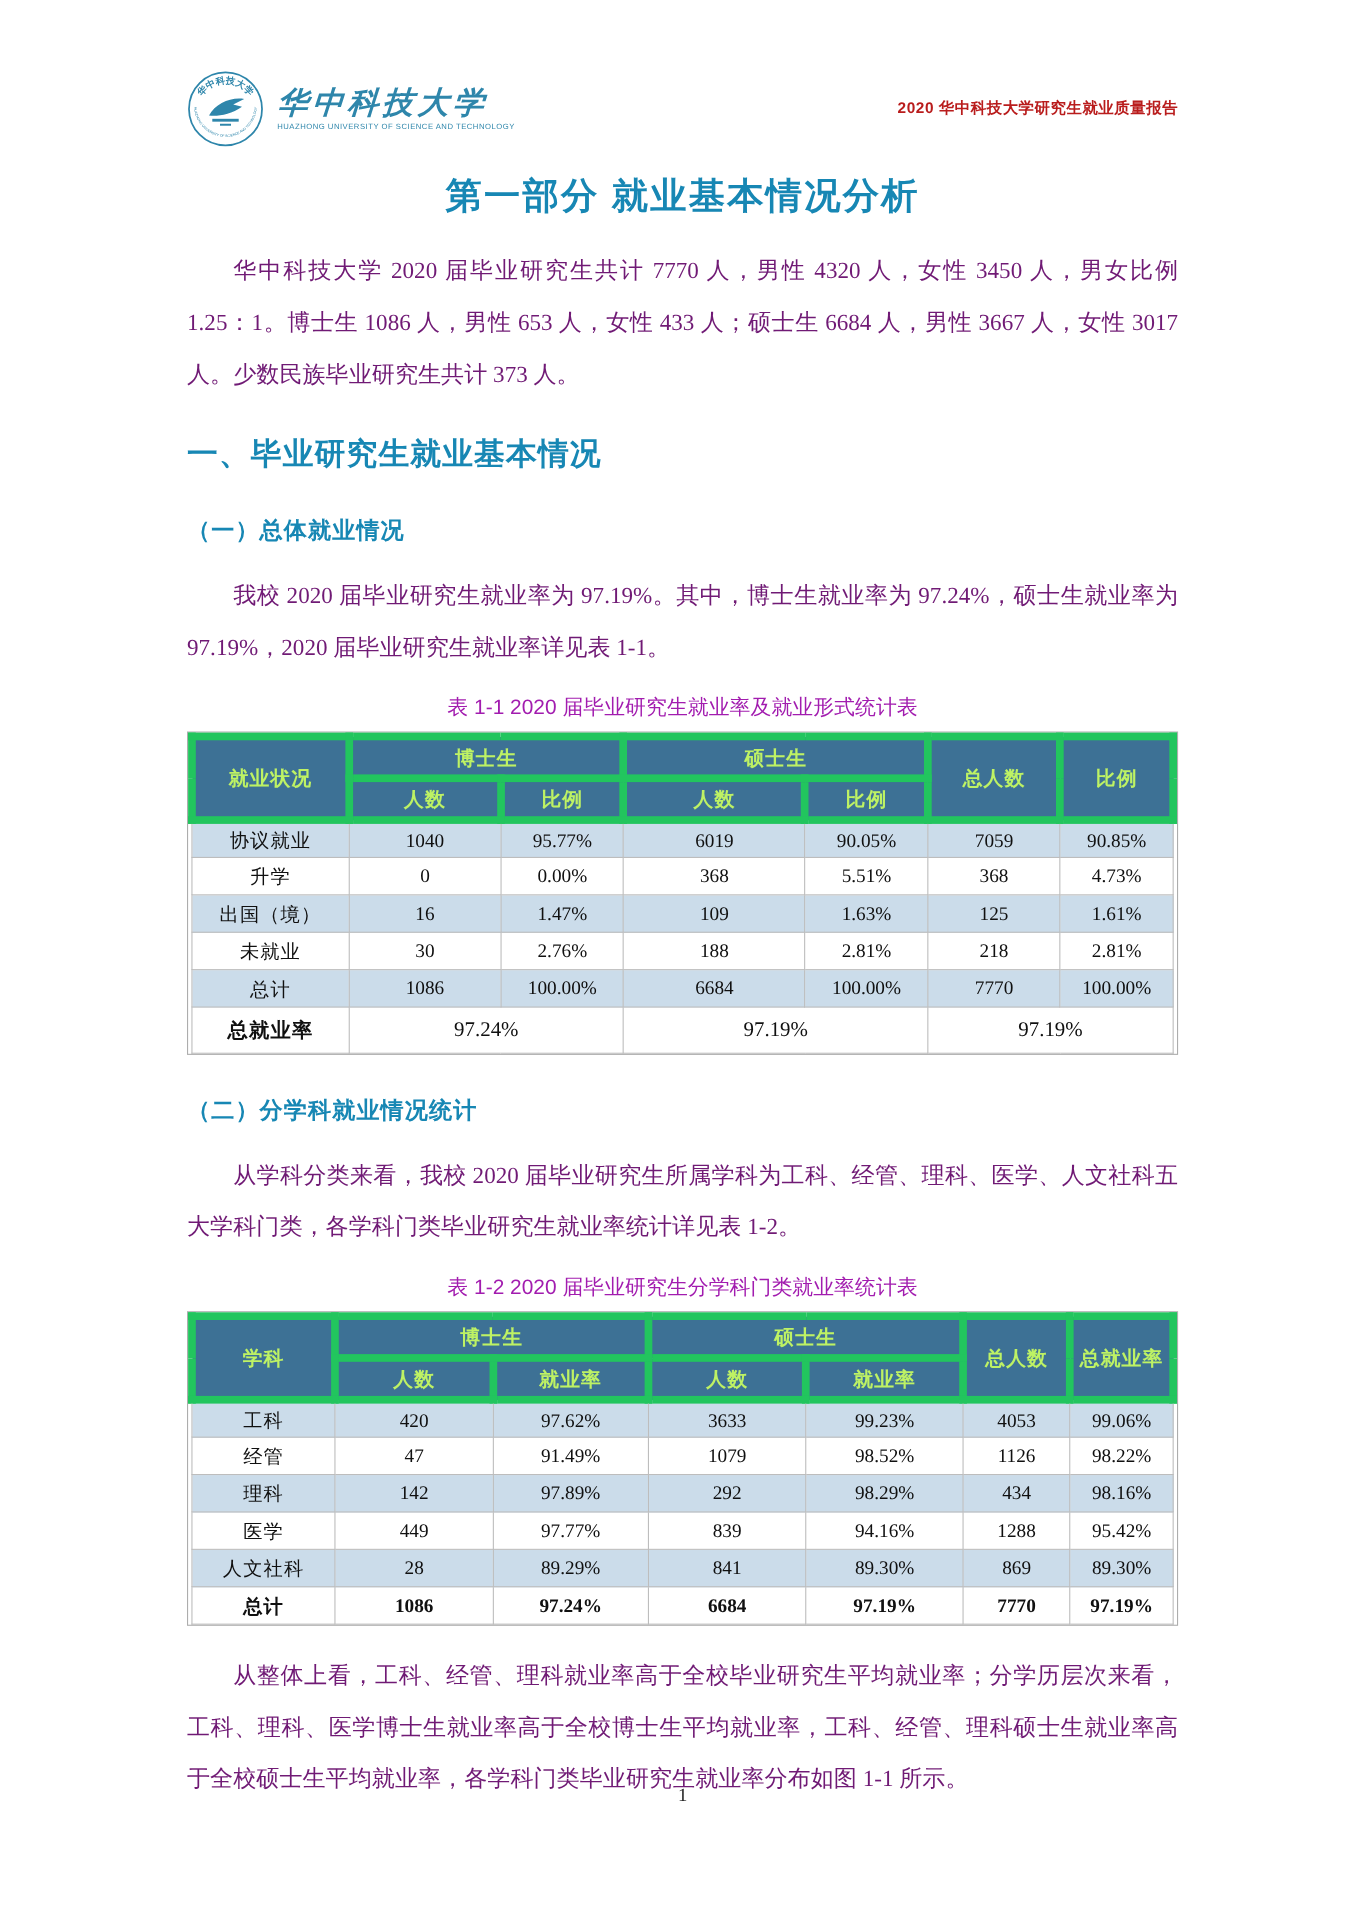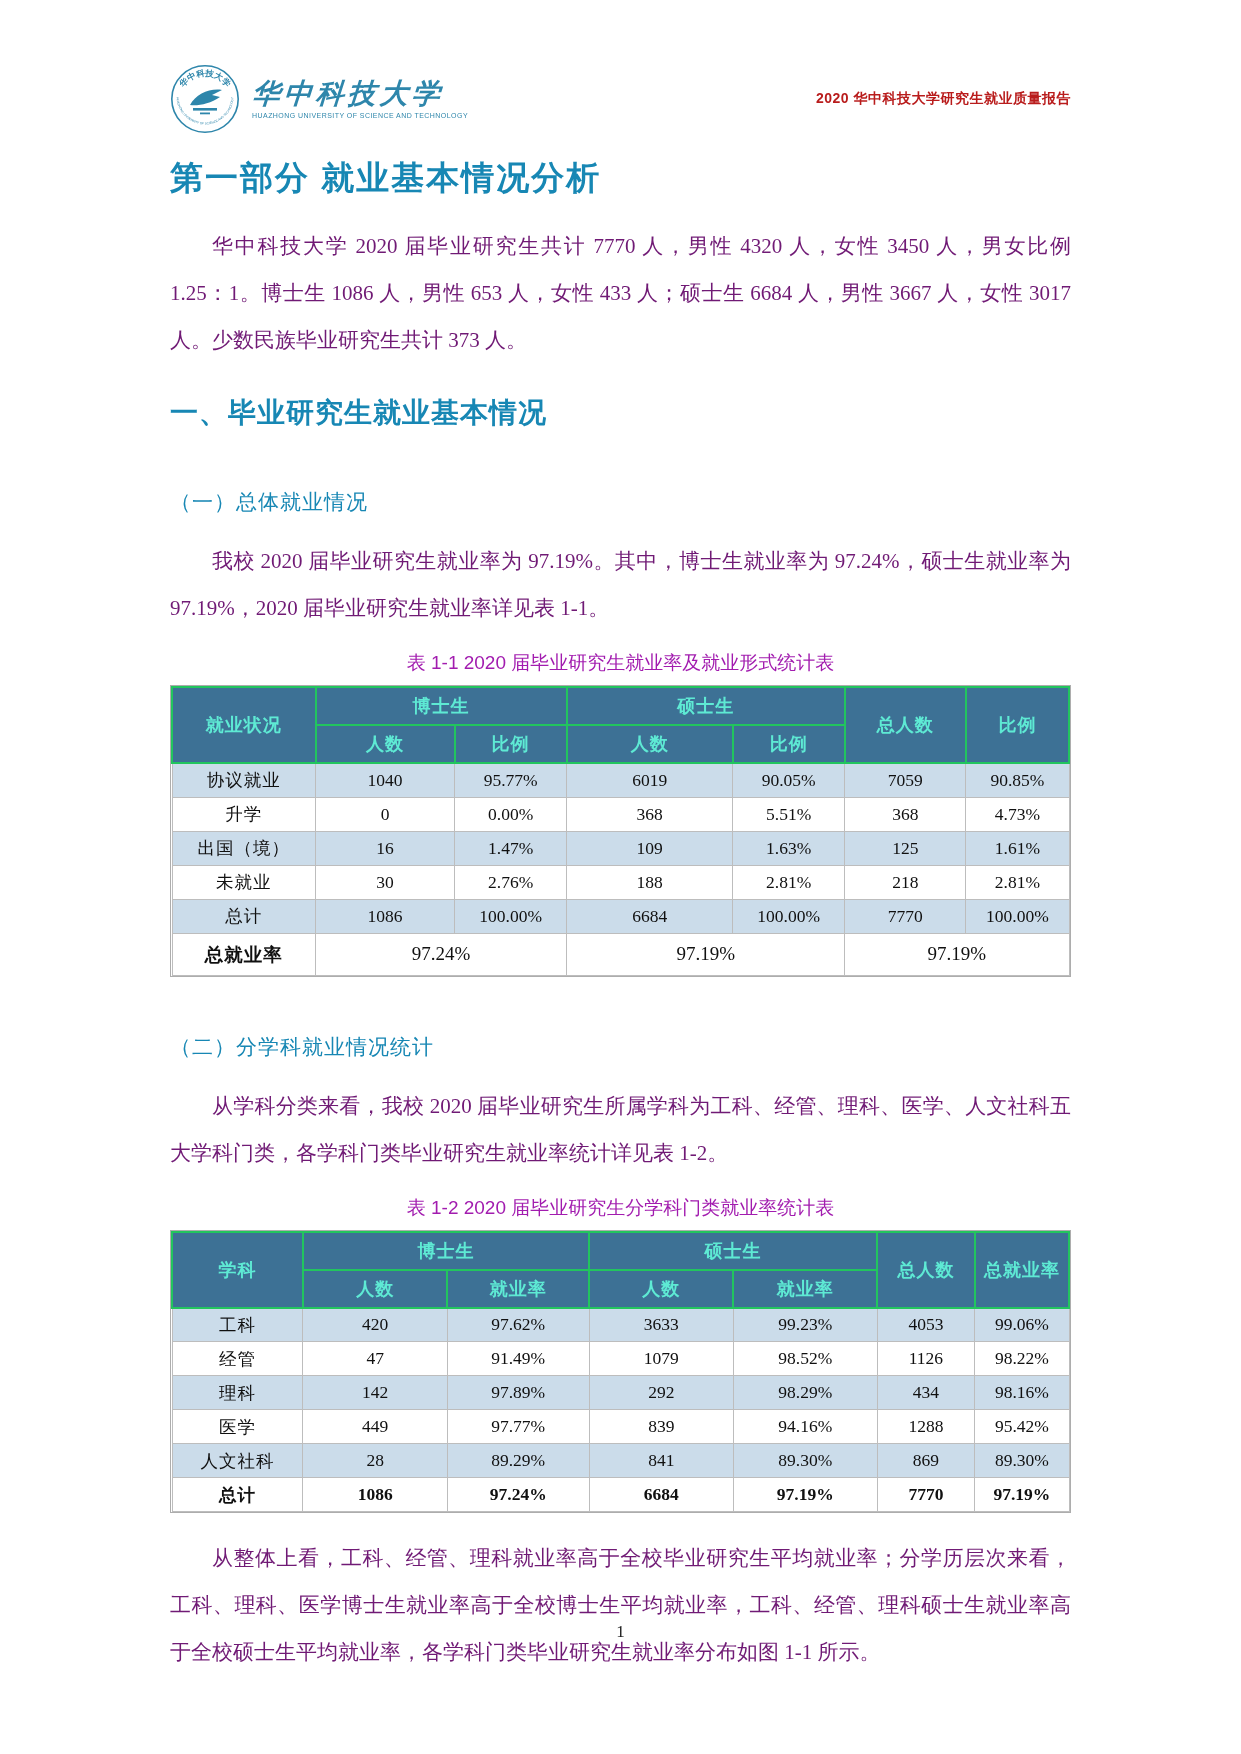--- a/index.html
+++ b/index.html
@@ -14,35 +14,35 @@
   .logo { display:flex; align-items:center; gap:12px; }
   .seal { width:70px; height:70px; display:block; }
   .logo-zh {
     font-family:"DejaVu Serif", serif; color:#2e86ab; font-size:28px; font-weight:bold;
     font-style:italic; letter-spacing:4px; line-height:30px; transform:skewX(-4deg);
   }
   .logo-en { color:#2e86ab; font-size:7px; letter-spacing:0.45px; margin-top:3px; font-family:"Liberation Sans", sans-serif; }
   .hdr-title { color:#b91c1c; font-weight:bold; font-size:14px; font-family:"Liberation Sans", sans-serif; letter-spacing:0.5px; }
   
   .title {
-    text-align:left; color:#1787b4; font-family:"Liberation Sans", sans-serif;
+    text-align:center; color:#1787b4; font-family:"Liberation Sans", sans-serif;
     font-size:33px; font-weight:bold; letter-spacing:2px; margin-top:16px;
   }
   .sec { color:#1787b4; font-size:28px; font-family:"Liberation Sans", sans-serif; font-weight:bold; margin-top:30px; letter-spacing:1px; }
-  .sub { color:#1787b4; font-size:21px; font-family:"Liberation Sans", sans-serif; font-weight:normal; margin-top:56px; letter-spacing:1px; }
+  .sub { color:#1787b4; font-size:21px; font-family:"Liberation Sans", sans-serif; font-weight:bold; margin-top:36px; letter-spacing:1px; }
   
   .para { font-size:21px; line-height:47px; text-align:justify; text-indent:2em; margin-top:22px; color:#701a75; }
   
   .caption { text-align:center; color:#a21caf; font-size:19px; font-family:"Liberation Sans", sans-serif; margin:18px 0 9px 0; }
   
   .tablewrap { border:1px solid #adadad; }
   table { width:100%; border-collapse:collapse; table-layout:fixed; }
   thead th {
-    background:#3d7195; color:#5eead4; font-family:"Liberation Sans", sans-serif;
-    font-weight:bold; font-size:18px; border:2px solid #22c55e; height:38px; letter-spacing:1px;
+    background:#3d7195; color:#bef264; font-family:"Liberation Sans", sans-serif;
+    font-weight:bold; font-size:18px; border:7px solid #22c55e; height:38px; letter-spacing:1px;
   }
   tbody td, tfoot td {
     text-align:center; height:34px; border:1px solid #bdbdbd;
     font-size:17.5px; color:#101010;
   }
   tbody tr:nth-child(odd) td { background:#cbdcea; }
   tfoot td { height:42px; font-size:19px; background:#ffffff; }
   tfoot td.b { font-weight:bold; font-family:"Liberation Sans", sans-serif; font-size:18.5px; letter-spacing:1px; }
   .t2 tbody tr:last-child td { font-weight:bold; }
   .t2 tbody tr:last-child td:first-child { font-family:"Liberation Sans", sans-serif; }

